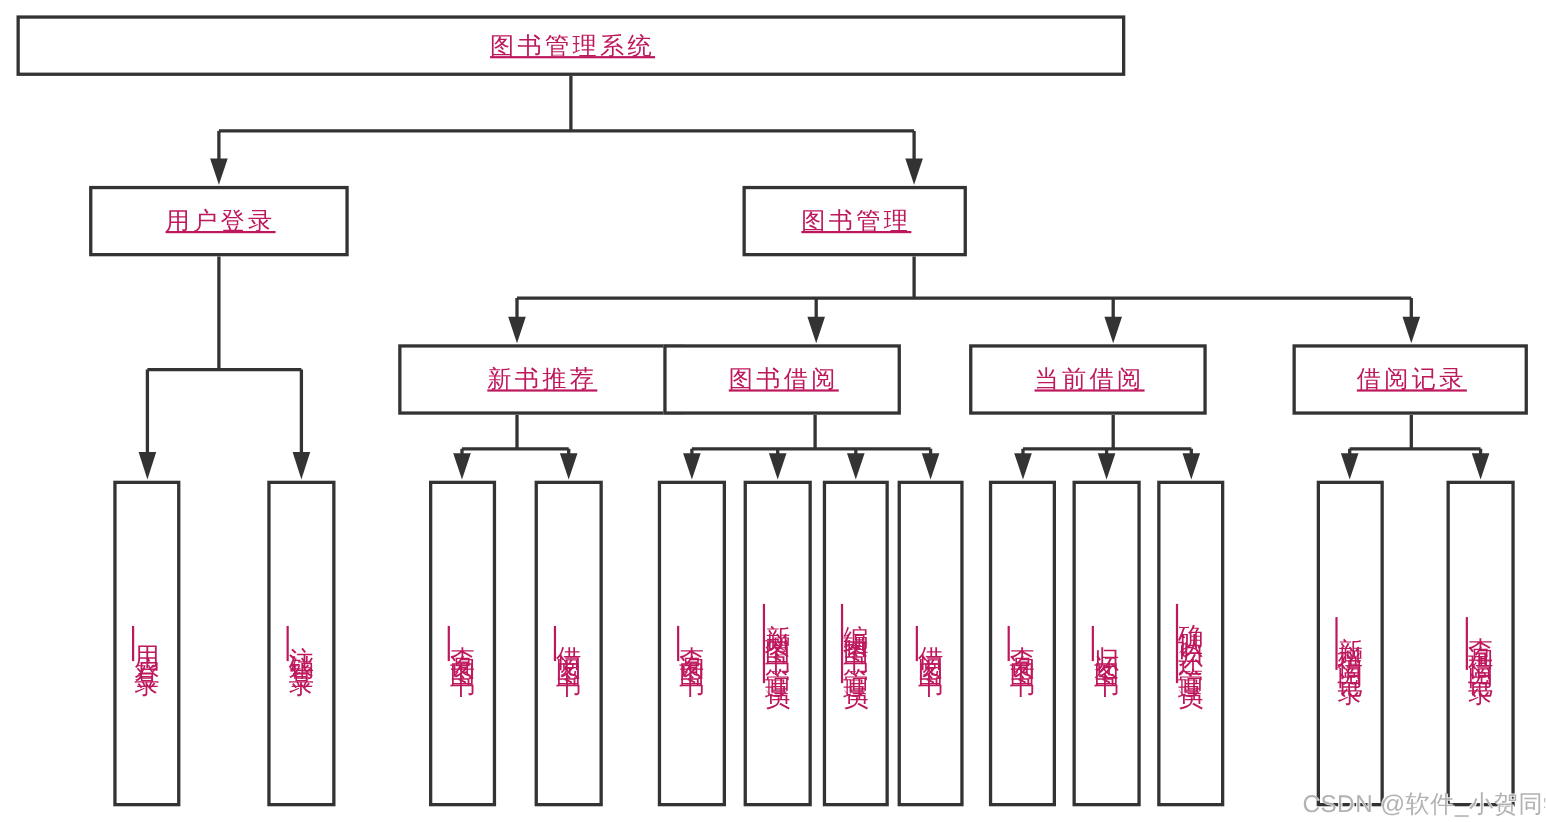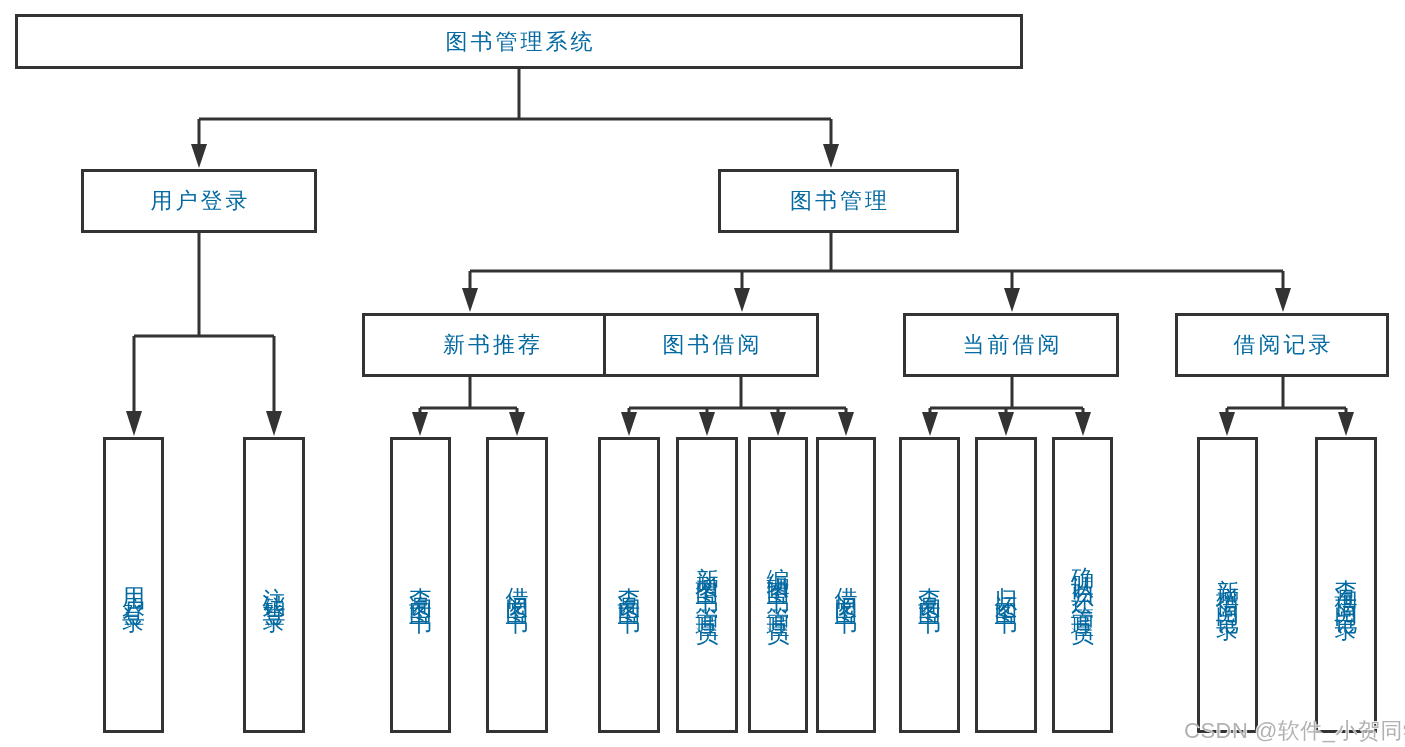--- a/index.html
+++ b/index.html
@@ -5,21 +5,21 @@
   html,body{margin:0;padding:0;background:#ffffff;}
   .stage{
     position:relative;width:1405px;height:747px;background:#ffffff;overflow:hidden;
     font-family:"Liberation Sans","DejaVu Sans",sans-serif;
   }
   .connectors{position:absolute;left:0;top:0;width:1405px;height:747px;z-index:1;}
   .connectors path{stroke:#333333;stroke-width:3;fill:none;}
   .connectors polygon{fill:#333333;stroke:none;}
   .node{
     position:absolute;box-sizing:border-box;border:3px solid #333333;background:#ffffff;
-    display:flex;align-items:center;justify-content:center;color:#0369a1;z-index:2;
+    display:flex;align-items:center;justify-content:center;color:#be185d;z-index:2;text-decoration:underline;
   }
   .h{font-size:22px;letter-spacing:3px;text-indent:3px;white-space:nowrap;}
   .v{
     writing-mode:vertical-rl;text-orientation:mixed;
     font-size:23px;letter-spacing:8px;line-height:1;white-space:nowrap;
   }
   .watermark{
     position:absolute;left:1184px;top:716px;z-index:5;
     font-size:22px;color:#b2b2b2;letter-spacing:0.5px;white-space:nowrap;
     text-shadow:1px 1px 0 rgba(255,255,255,0.85),-1px -1px 0 rgba(255,255,255,0.85);
@@ -69,25 +69,25 @@
     <g>
       <path d="M1283 377 V408 M1227 408 H1346 M1227 408 V414 M1346 408 V414"></path>
       <polygon points="1227,436 1219,412 1235,412"></polygon>
       <polygon points="1346,436 1338,412 1354,412"></polygon>
     </g>
   </svg>
 
   <div class="node h" style="left:15px;top:14px;width:1008px;height:55px">图书管理系统</div>
 
   <div class="node h" style="left:81px;top:169px;width:236px;height:64px">用户登录</div>
-  <div class="node h" style="left:718px;top:169px;width:241px;height:64px">图书管理</div>
+  <div class="node h" style="left:675px;top:169px;width:204px;height:64px">图书管理</div>
 
   <div class="node h" style="left:362px;top:313px;width:259px;height:64px">新书推荐</div>
   <div class="node h" style="left:603px;top:313px;width:216px;height:64px">图书借阅</div>
-  <div class="node h" style="left:903px;top:313px;width:216px;height:64px">当前借阅</div>
+  <div class="node h" style="left:881px;top:313px;width:216px;height:64px">当前借阅</div>
   <div class="node h" style="left:1175px;top:313px;width:214px;height:64px">借阅记录</div>
 
   <div class="node v" style="left:103px;top:437px;width:61px;height:296px">用户登录</div>
   <div class="node v" style="left:243px;top:437px;width:62px;height:296px">注销登录</div>
 
   <div class="node v" style="left:390px;top:437px;width:61px;height:296px">查询图书</div>
   <div class="node v" style="left:486px;top:437px;width:62px;height:296px">借阅图书</div>
 
   <div class="node v" style="left:598px;top:437px;width:62px;height:296px">查询图书</div>
   <div class="node v" style="left:676px;top:437px;width:62px;height:296px">新增图书（管理员）</div>

